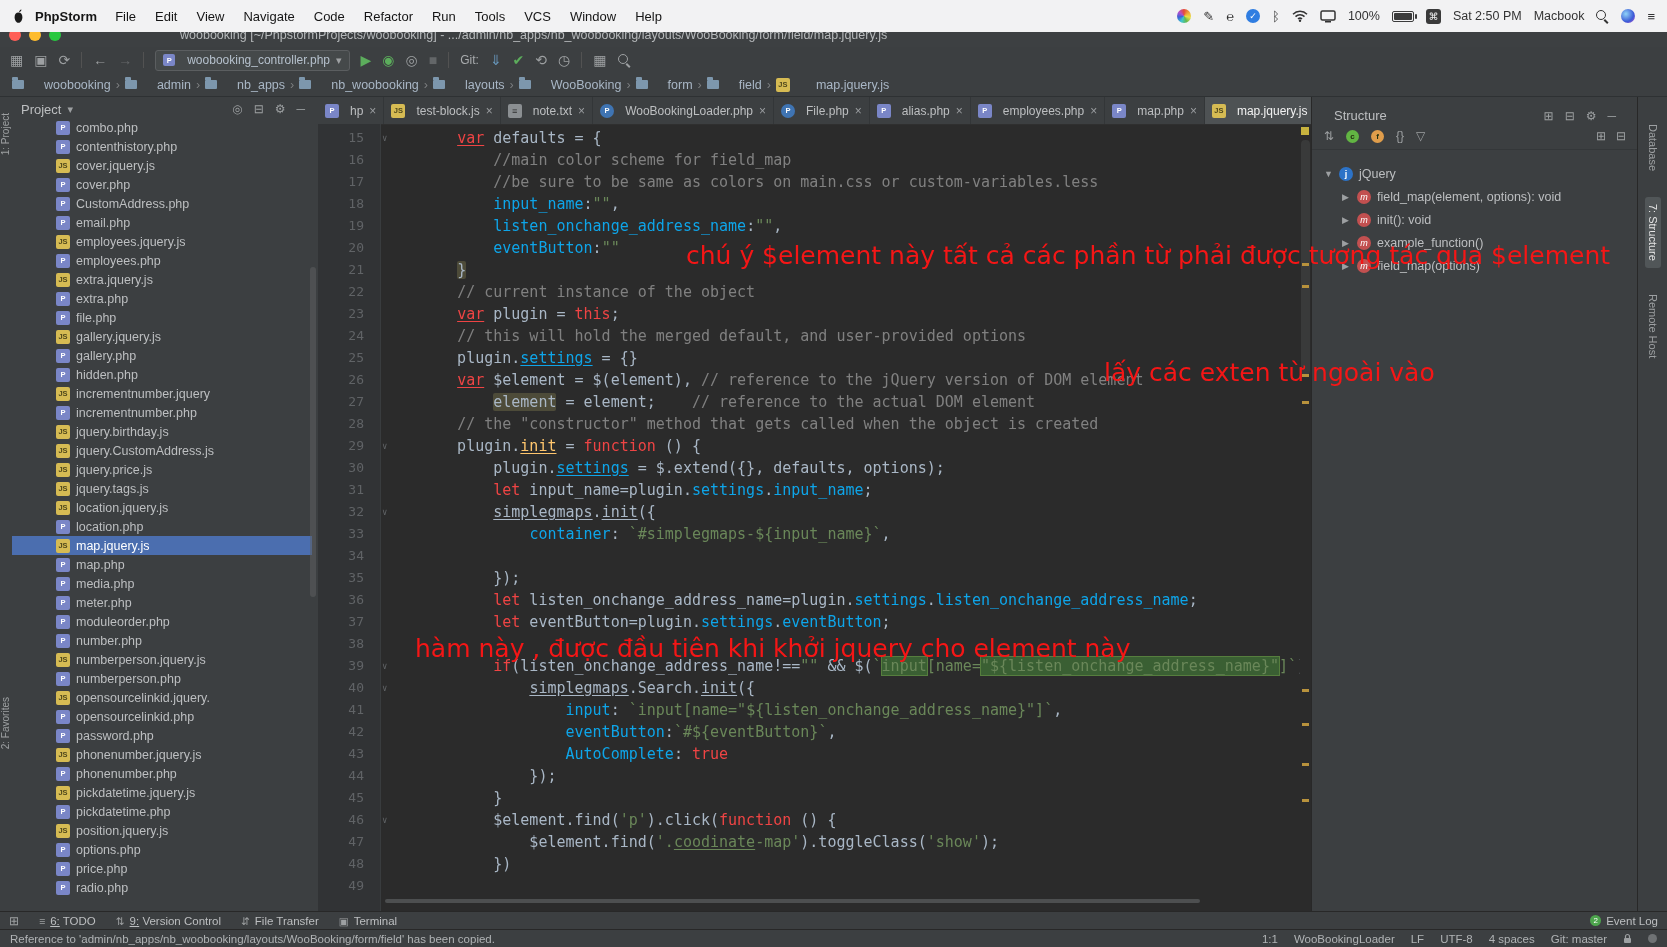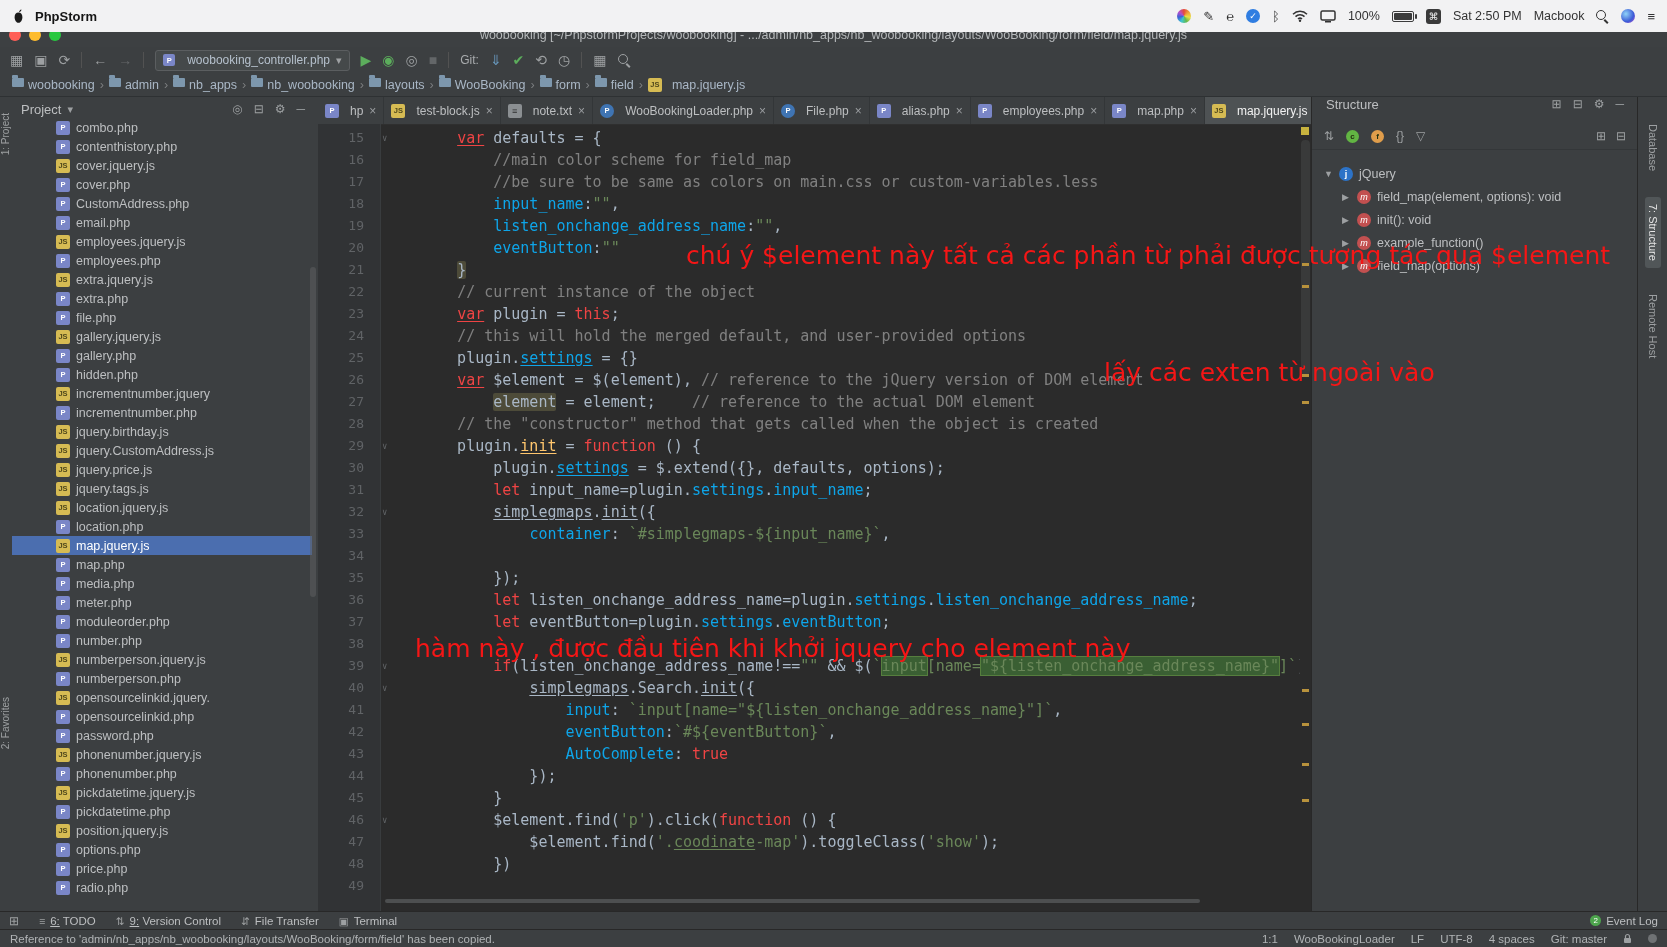--- a/index.html
+++ b/index.html
@@ -26,37 +26,37 @@
   .battery::before{content:"";position:absolute;inset:1px;background:#3c3c3c;border-radius:1px}
   .battery::after{content:"";position:absolute;right:-4px;top:2px;width:2px;height:5px;background:#3c3c3c;border-radius:1px}
   .mag{position:relative;width:13px;height:13px;display:inline-block;color:#333}
   .mag::before{content:"";position:absolute;left:0;top:0;width:8px;height:8px;border:1.6px solid currentColor;border-radius:50%}
   .mag::after{content:"";position:absolute;left:9px;top:9px;width:5px;height:1.8px;background:currentColor;
               transform:rotate(45deg);transform-origin:0 0}
   
   .titlebar{position:absolute;top:23px;left:0;right:0;height:24px;background:#3d4042;border-bottom:1px solid #2a2a2a}
   .tl{position:absolute;top:6px;width:12px;height:12px;border-radius:50%}
   .tl.r{left:9px;background:#ff5f57}.tl.y{left:29px;background:#febc2e}.tl.g{left:49px;background:#28c840}
-  .win-title{position:absolute;left:180px;right:180px;top:0;height:24px;line-height:24px;text-align:center;
+  .win-title{position:absolute;left:180px;right:180px;top:0;height:24px;line-height:24px;text-align:left;
              color:#b7babc;font-size:12.5px;white-space:nowrap;overflow:hidden}
   
   .toolbar{position:absolute;top:47px;left:0;right:0;height:26px;background:#3c3f41;display:flex;
            align-items:center;gap:11px;padding:0 10px;color:#9da0a2;font-size:14px;box-sizing:border-box}
   .tb-sep{width:1px;height:16px;background:#525252}
   .tb-ic{cursor:default;line-height:1}
   .tb-ic.dim{opacity:.4}
   .tb-ic.green{color:#5cad5c}.tb-ic.blue{color:#6897bb}
   .tb-label{font-size:12px;color:#a9acae}
   .run-config{display:flex;align-items:center;gap:6px;border:1px solid #5b5e60;border-radius:3px;height:19px;
               padding:0 7px;color:#b5c0cc;font-size:12px;background:#45494a}
   
   .breadcrumbs{position:absolute;top:73px;left:0;right:0;height:24px;background:#3c3f41;
                border-bottom:1px solid #2e3133;display:flex;align-items:center;gap:5px;padding:0 12px;
                font-size:12.5px;color:#a9b7c6;box-sizing:border-box}
-  .bc-item{display:flex;gap:4px;cursor:default}
+  .bc-item{display:flex;align-items:center;gap:20px;cursor:default}
   .bc-sep{color:#7d7f81}
   .folder{position:relative;width:12px;height:9px;background:#7d97ad;border-radius:1px;display:inline-block}
   .folder::before{content:"";position:absolute;top:-3px;left:0;width:6px;height:3px;background:#7d97ad;border-radius:1px 1px 0 0}
   
   .main{position:absolute;top:97px;left:0;right:0;height:814px}
   .left-strip{position:absolute;left:0;top:0;width:12px;height:100%;background:#3c3f41;border-right:1px solid #282828}
   .left-strip .vlabel{position:absolute;left:0;writing-mode:vertical-rl;transform:rotate(180deg);
                       font-size:10px;color:#9da0a2;cursor:default}
   .left-strip .vlabel:nth-child(1){top:16px}
   .left-strip .vlabel:nth-child(2){top:600px}
@@ -99,21 +99,21 @@
   .tk.hl{background:#4d4b39;border-radius:2px}
   .tk.sel{background:#3a5f33;outline:1px solid #567e3e}
   .hscroll{position:absolute;left:67px;top:802px;width:815px;height:4px;background:#5a5c5e;border-radius:2px;opacity:.75}
   .stripe{position:absolute;right:0;top:27px;bottom:0;width:11px}
   .stripe .ysq{position:absolute;left:1px;top:3px;width:8px;height:8px;background:#c7b23e}
   .stripe .th{position:absolute;left:1px;top:16px;width:9px;height:235px;background:#5a5c5e;opacity:.3;border-radius:4px}
   .stripe .m{position:absolute;left:2px;width:7px;height:3px;background:#b8923c}
   
   .structure-panel{position:absolute;left:1311px;top:0;width:326px;height:100%;background:#3c3f41;
                    border-left:1px solid #282828;overflow:hidden}
-  .s-header{height:26px;display:flex;align-items:flex-start;padding:0 14px;color:#bdbfc1;font-size:13px}
+  .s-header{height:26px;display:flex;align-items:flex-end;padding:0 22px;color:#bdbfc1;font-size:13px}
   .s-hicons{margin-left:auto;display:flex;gap:11px;color:#9da0a2;font-size:12px}
   .s-toolbar{height:26px;display:flex;align-items:center;gap:12px;padding:0 12px;color:#9da0a2;
              border-bottom:1px solid #343739;font-size:12px}
   .s-right{margin-left:auto;display:flex;gap:10px}
   .ci{width:13px;height:13px;border-radius:50%;display:inline-flex;align-items:center;justify-content:center;
       font-size:8px;color:#24320f;font-weight:bold}
   .ci.green{background:#62b543}.ci.orange{background:#e09d4b}
   .s-tree{padding-top:12px;font-size:12.5px;color:#bdbfc1}
   .s-root{display:flex;align-items:center;gap:6px;padding-left:12px;height:23px;cursor:default}
   .srow{display:flex;align-items:center;gap:6px;padding-left:30px;height:23px;cursor:default;white-space:nowrap}
@@ -153,20 +153,33 @@
 </head>
 <body>
 
 <div class="screen">
 
   <div class="menubar">
     <svg width="13" height="15" viewBox="0 0 13 15">
       <path d="M6.5 3.4 C4 3.4 2.6 5.4 2.6 8.2 c0 2.9 1.8 5.6 3.9 5.6 c2.1 0 3.9-2.7 3.9-5.6 c0-2.8-1.4-4.8-3.9-4.8 z M7 3.2 C7.2 1.9 8.1 .9 9.4 .6 9.5 1.9 8.5 3 7 3.2 z" fill="#1a1a1a"></path>
     </svg>
     <span class="mb-app">PhpStorm</span>
+    <span id="menu-items">
+        <span class="mb-item">File</span>
+        <span class="mb-item">Edit</span>
+        <span class="mb-item">View</span>
+        <span class="mb-item">Navigate</span>
+        <span class="mb-item">Code</span>
+        <span class="mb-item">Refactor</span>
+        <span class="mb-item">Run</span>
+        <span class="mb-item">Tools</span>
+        <span class="mb-item">VCS</span>
+        <span class="mb-item">Window</span>
+        <span class="mb-item">Help</span>
+      </span>
     <div class="mb-right">
       <span class="pinwheel"></span>
       <span class="mb-ic">✎</span>
       <span class="mb-ic">℮</span>
       <span class="shield">
           <span>✓</span>
         </span>
       <span class="mb-ic">ᛒ</span>
       <svg width="16" height="12" viewBox="0 0 16 12">
         <path d="M1 4.2 a10 10 0 0 1 14 0 M3.5 6.6 a6.5 6.5 0 0 1 9 0 M6 9 a3 3 0 0 1 4 0" stroke="#333" fill="none" stroke-width="1.5"></path>

